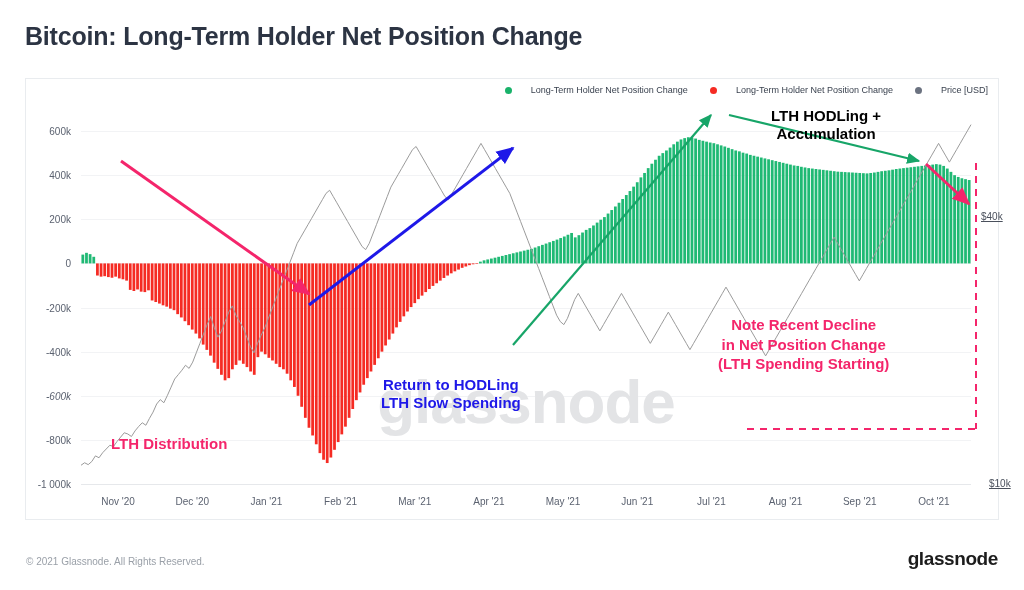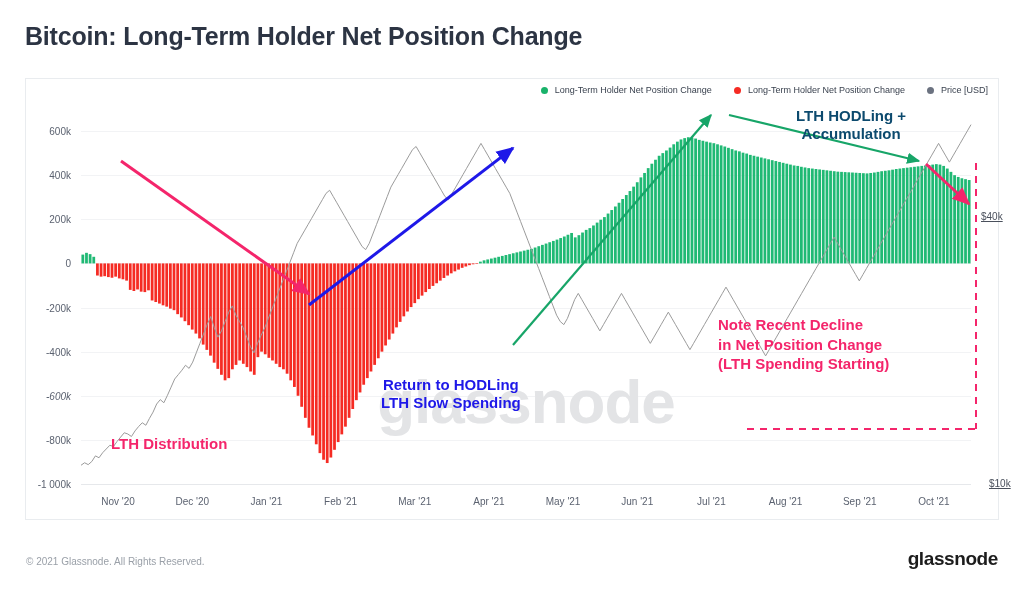--- a/index.html
+++ b/index.html
@@ -12,21 +12,21 @@
     position:absolute;left:25px;top:22px;
     font-size:25px;font-weight:700;color:#2c3443;letter-spacing:-.2px;
   }
   #chart-card{
     position:absolute;left:25px;top:78px;width:974px;height:442px;
     border:1px solid #e9ecef;background:#fff;box-sizing:border-box;
   }
   #legend{
     position:absolute;right:10px;top:6px;display:flex;gap:22px;align-items:center;
   }
-  .legend-item{display:flex;align-items:center;gap:7px;}
+  .legend-item{display:flex;align-items:center;gap:19px;}
   .legend-dot{width:7px;height:7px;border-radius:50%;display:inline-block;}
   .legend-label{font-size:9px;color:#3a424f;white-space:nowrap;}
   #plot{position:absolute;left:55px;top:30px;width:890px;height:375px;}
   .gridline{position:absolute;left:0;right:0;height:1px;background:#f2f3f5;}
   .ytick{
     position:absolute;right:100%;margin-right:10px;transform:translateY(-50%);
     font-size:10px;color:#5b6270;white-space:nowrap;text-align:right;
   }
   .xtick{
     position:absolute;top:100%;margin-top:12px;transform:translateX(-50%);
@@ -36,24 +36,24 @@
   .price-tick{
     position:absolute;font-size:10px;color:#4a505c;white-space:nowrap;text-decoration:underline;
   }
   #watermark{
     position:absolute;left:50%;top:292px;transform:translate(-50%,-50%);
     font-size:62px;font-weight:600;color:#e3e4e6;letter-spacing:-1px;
     pointer-events:none;user-select:none;
   }
   svg.layer{position:absolute;left:0;top:0;width:100%;height:100%;overflow:visible;}
   .ann{position:absolute;font-weight:700;line-height:1.22;white-space:nowrap;}
-  .ann.green{color:#0c4a6e;font-size:15px;text-align:center;margin-left:25px;}
+  .ann.green{color:#000000;font-size:15px;text-align:center;}
   .ann.blue{color:#1e18e8;font-size:15px;text-align:center;}
   .ann.pink{color:#f4256b;font-size:15px;}
-  .ann.pink-block{color:#f4256b;font-size:15px;text-align:left;line-height:1.3;}
+  .ann.pink-block{color:#f4256b;font-size:15px;text-align:center;line-height:1.3;}
   #footer-copy{
     position:absolute;left:26px;top:556px;font-size:10px;color:#9aa0a8;
   }
   #footer-logo{
     position:absolute;right:26px;top:548px;font-size:19px;font-weight:600;
     color:#1c1c1c;letter-spacing:-.4px;
   }
 </style>
 </head>
 <body>

